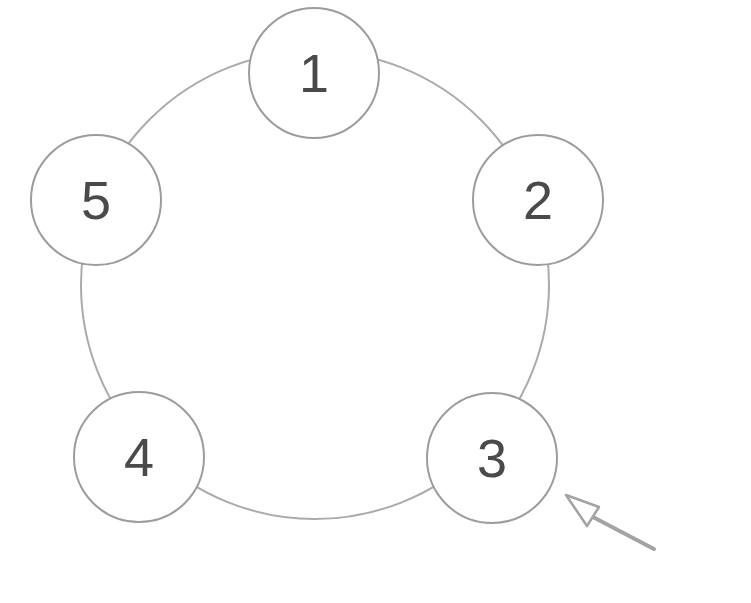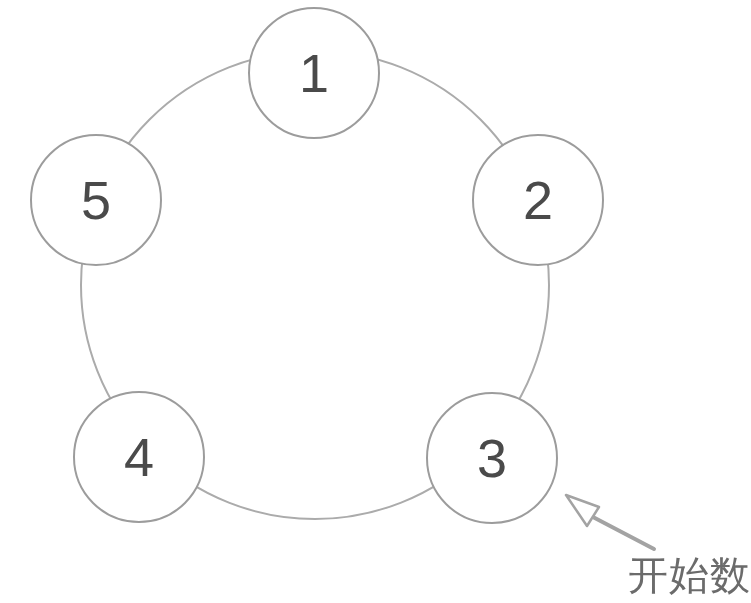--- a/index.html
+++ b/index.html
@@ -78,15 +78,14 @@
   <div class="node node-3">
     <span>3</span>
   </div>
   <div class="node node-4">
     <span>4</span>
   </div>
   <div class="node node-5">
     <span>5</span>
   </div>
 
-  <div class="annotation">开始数</div>
 
 </div>
 
 </body></html>

